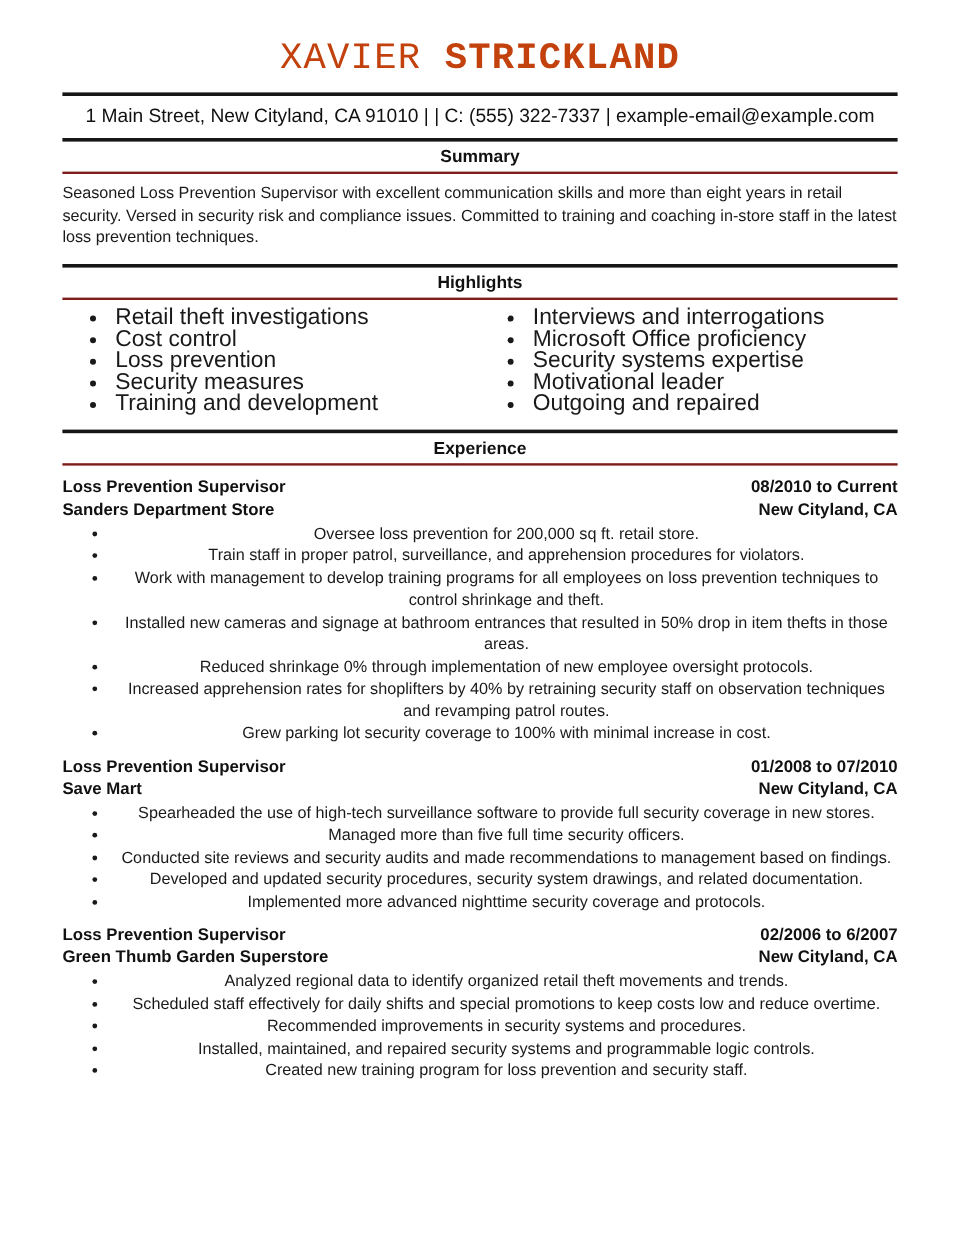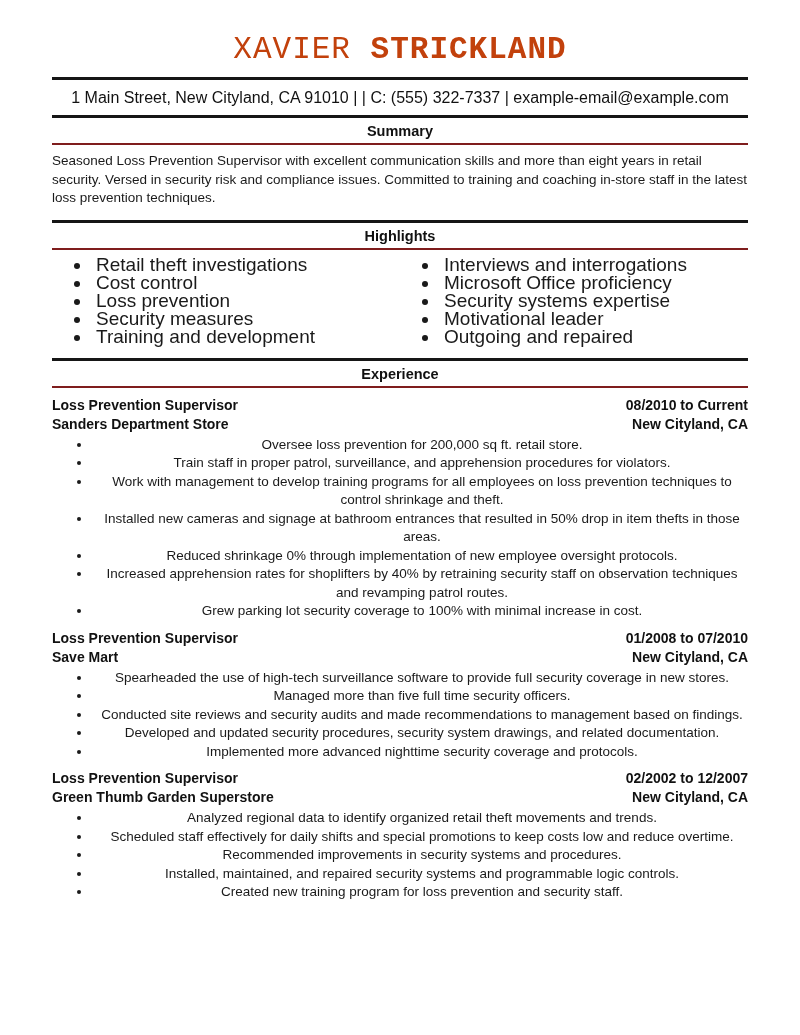--- a/index.html
+++ b/index.html
@@ -180,21 +180,21 @@
         <li>Managed more than five full time security officers.</li>
         <li>Conducted site reviews and security audits and made recommendations to management based on findings.</li>
         <li>Developed and updated security procedures, security system drawings, and related documentation.</li>
         <li>Implemented more advanced nighttime security coverage and protocols.</li>
       </ul>
     </article>
 
     <article class="job">
       <div class="job-row">
         <span>Loss Prevention Supervisor</span>
-        <span class="right">02/2002 to 12/2007</span>
+        <span class="right">02/2006 to 6/2007</span>
       </div>
       <div class="job-row">
         <span>Green Thumb Garden Superstore</span>
         <span class="right">New Cityland, CA</span>
       </div>
       <ul class="job-bullets">
         <li>Analyzed regional data to identify organized retail theft movements and trends.</li>
         <li>Scheduled staff effectively for daily shifts and special promotions to keep costs low and reduce overtime.</li>
         <li>Recommended improvements in security systems and procedures.</li>
         <li>Installed, maintained, and repaired security systems and programmable logic controls.</li>

